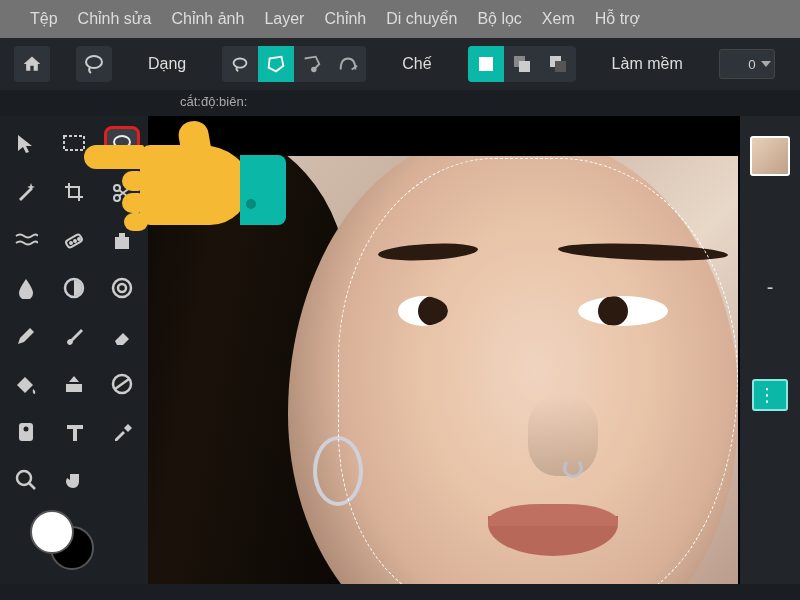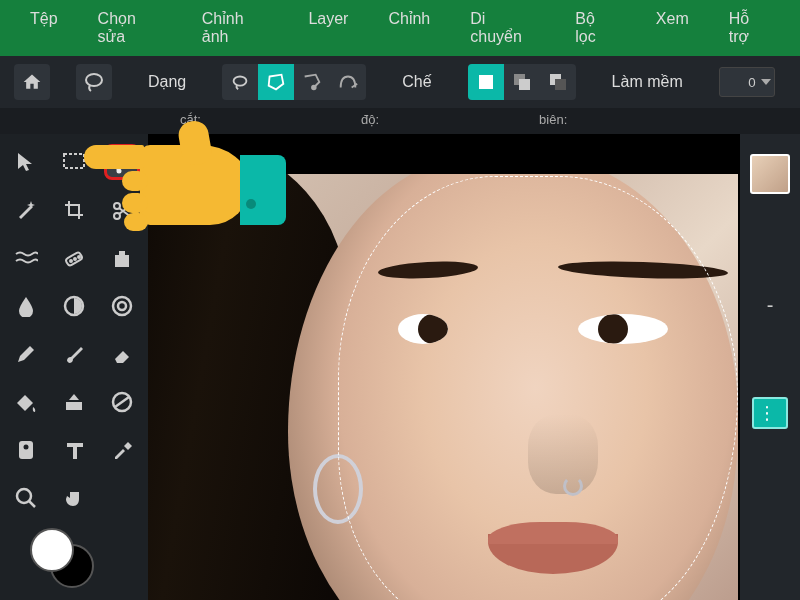--- a/index.html
+++ b/index.html
@@ -7,23 +7,23 @@
       width: 800px;
       height: 600px;
       background: #1a1d21;
       font-family: Arial, sans-serif;
       color: #ccc;
       overflow: hidden;
       position: relative;
     }
     .menubar {
       display: flex;
-      gap: 40px;
+      gap: 20px;
       padding: 10px 30px;
-      background: #15803d;
+      background: #737373;
       font-size: 16px;
     }
     .menubar span { cursor: pointer; color: #ddd; }
     .toolbar {
       display: flex;
       align-items: center;
       padding: 6px 14px;
       background: #22262b;
       gap: 26px;
       height: 52px;
@@ -54,21 +54,20 @@
       height: 30px;
       text-align: right;
       padding: 0 18px 0 4px;
       border-radius: 3px;
       position: relative;
     }
     .sub-toolbar {
       display: flex;
       padding: 4px 180px;
       font-size: 13px;
-      gap: 160px;
       color: #aaa;
       height: 26px;
     }
     .main-area {
       display: flex;
       height: calc(100% - 132px);
     }
     .tool-panel {
       width: 148px;
       background: #1d2125;
@@ -280,21 +279,21 @@
       border-radius: 50%;
       border: 2px solid #555;
       right: 0; bottom: 0;
     }
   </style>
 </head>
 <body>
 
 <div class="menubar">
   <span>Tệp</span>
-  <span>Chọn sửa</span>
+  <span>Chỉnh sửa</span>
   <span>Chỉnh ảnh</span>
   <span>Layer</span>
   <span>Chỉnh</span>
   <span>Di chuyển</span>
   <span>Bộ lọc</span>
   <span>Xem</span>
   <span>Hỗ trợ</span>
 </div>
 
 <div class="toolbar">

